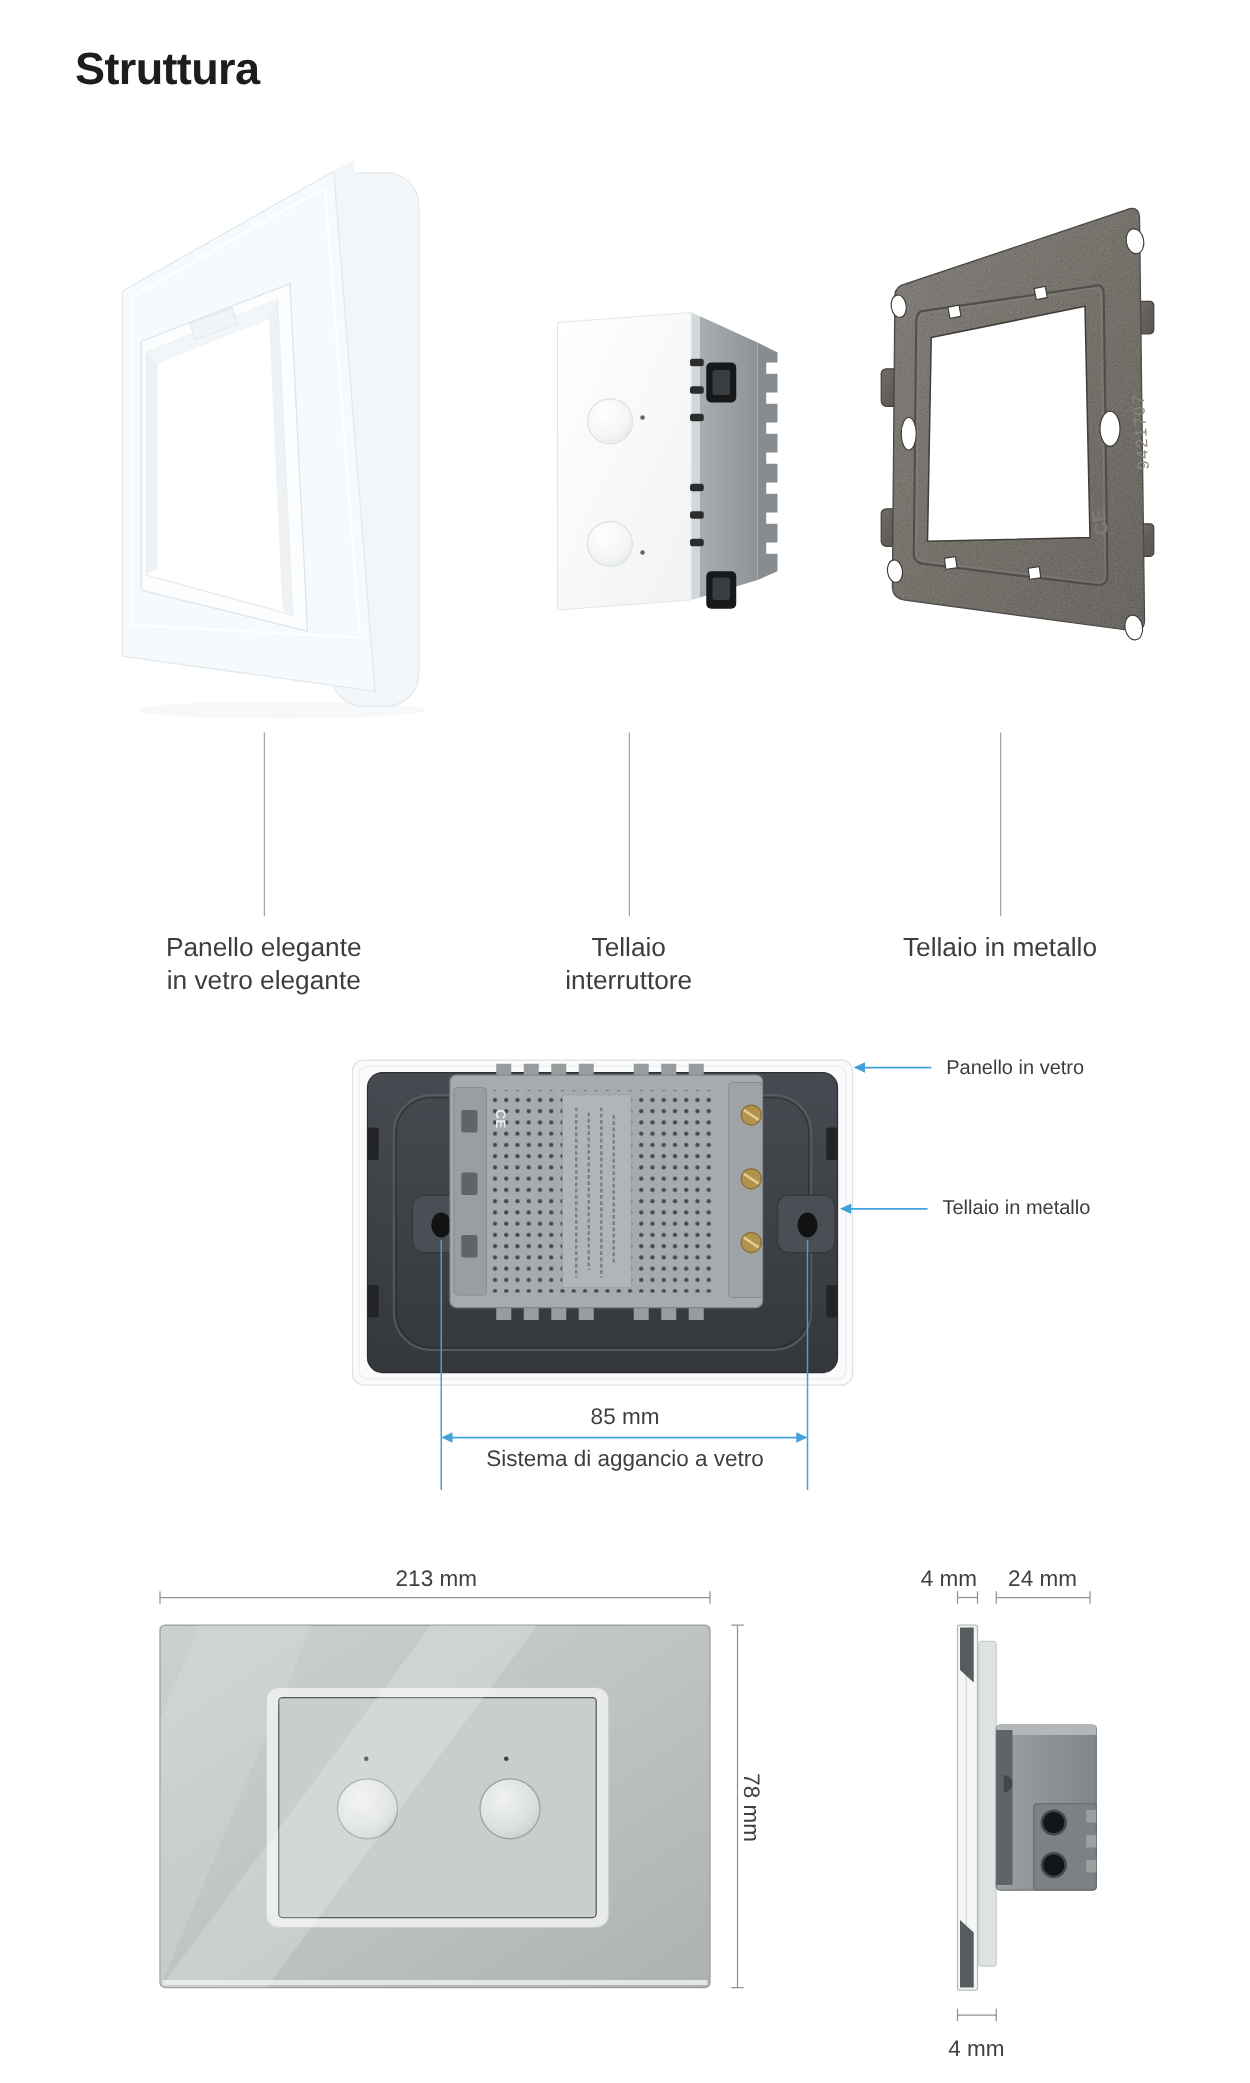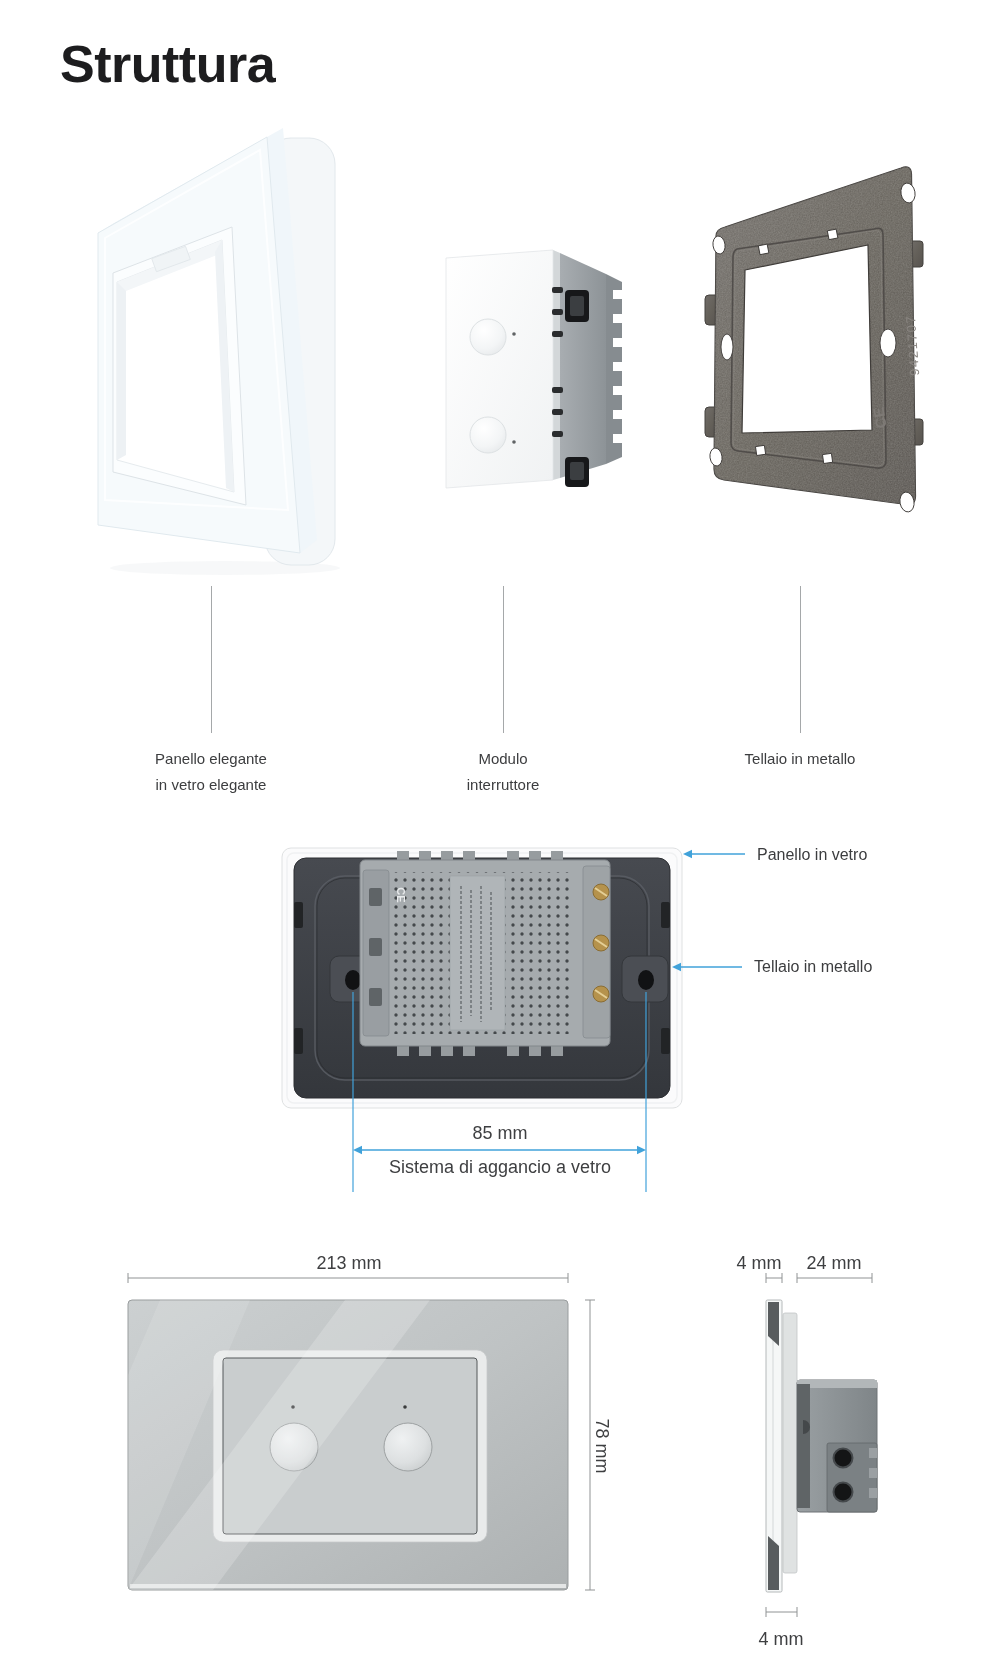--- a/index.html
+++ b/index.html
@@ -1,21 +1,21 @@
 <!DOCTYPE html>
 <html><head>
 <meta charset="utf-8">
 <style>
 *{margin:0;padding:0;box-sizing:border-box}
 html,body{background:#fff}
 body{font-family:"Liberation Sans",sans-serif}
 .canvas{position:relative;width:1000px;height:1666px;background:#fff;overflow:hidden}
 .abs{position:absolute}
-.title{left:60px;top:34px;font-size:52px;font-weight:700;color:#1d1d1f;letter-spacing:-.5px}
-.lbl{font-size:15px;line-height:26px;color:#3c3d3f;text-align:center;transform:translateX(-50%);white-space:nowrap}
+.title{left:60px;top:34px;font-size:36px;font-weight:700;color:#1d1d1f;letter-spacing:-.5px}
+.lbl{font-size:21px;line-height:26px;color:#3c3d3f;text-align:center;transform:translateX(-50%);white-space:nowrap}
 .callout{font-size:16px;line-height:26px;color:#3c3d3f;white-space:nowrap}
 .dim{font-size:18px;line-height:26px;color:#3e3f41;transform:translateX(-50%);white-space:nowrap;text-align:center}
 .dim-rot{font-size:18px;color:#3e3f41;transform:translate(-50%,-50%) rotate(90deg);white-space:nowrap}
 .leader{width:1px;height:147px;top:586px;background:#a5a8aa}
 svg{display:block}
 </style>
 </head>
 <body>
 
 <div class="canvas">
@@ -133,21 +133,21 @@
 
   <div class="abs leader" style="left:211px"></div>
   <div class="abs leader" style="left:503px"></div>
   <div class="abs leader" style="left:800px"></div>
 
   <div class="abs lbl" style="left:211px;top:746px">
     <div>Panello elegante</div>
     <div>in vetro elegante</div>
   </div>
   <div class="abs lbl" style="left:503px;top:746px">
-    <div>Modulo</div>
+    <div>Tellaio</div>
     <div>interruttore</div>
   </div>
   <div class="abs lbl" style="left:800px;top:746px">
     <div>Tellaio in metallo</div>
   </div>
 
   <svg class="abs" style="left:275px;top:840px" width="500" height="360" viewBox="0 0 500 360">
     <defs>
       <linearGradient id="dk" x1="0" y1="0" x2="0" y2="1">
         <stop offset="0" stop-color="#474a50"></stop>

